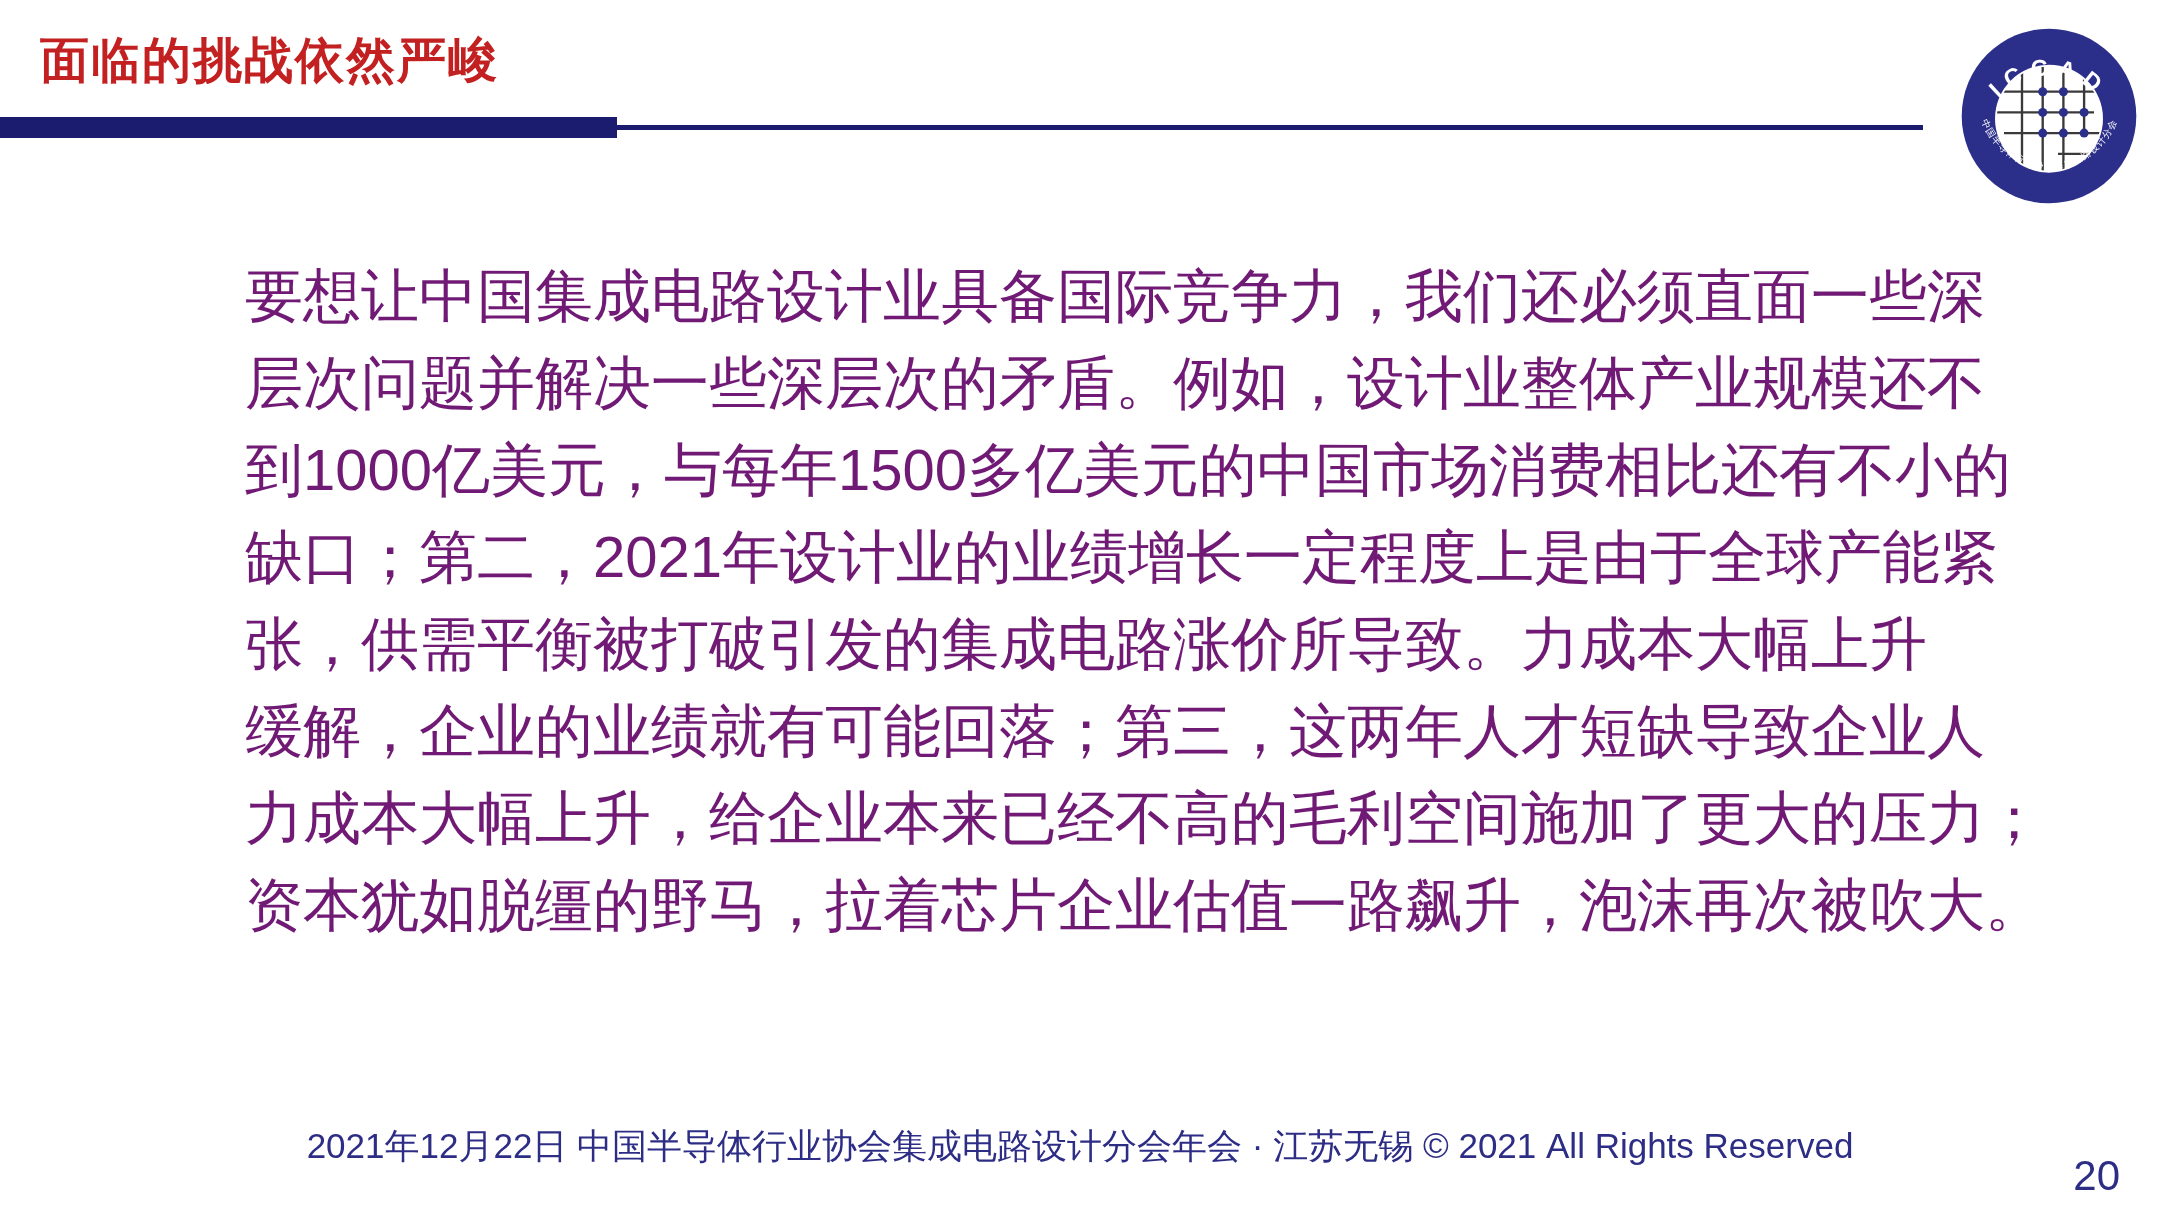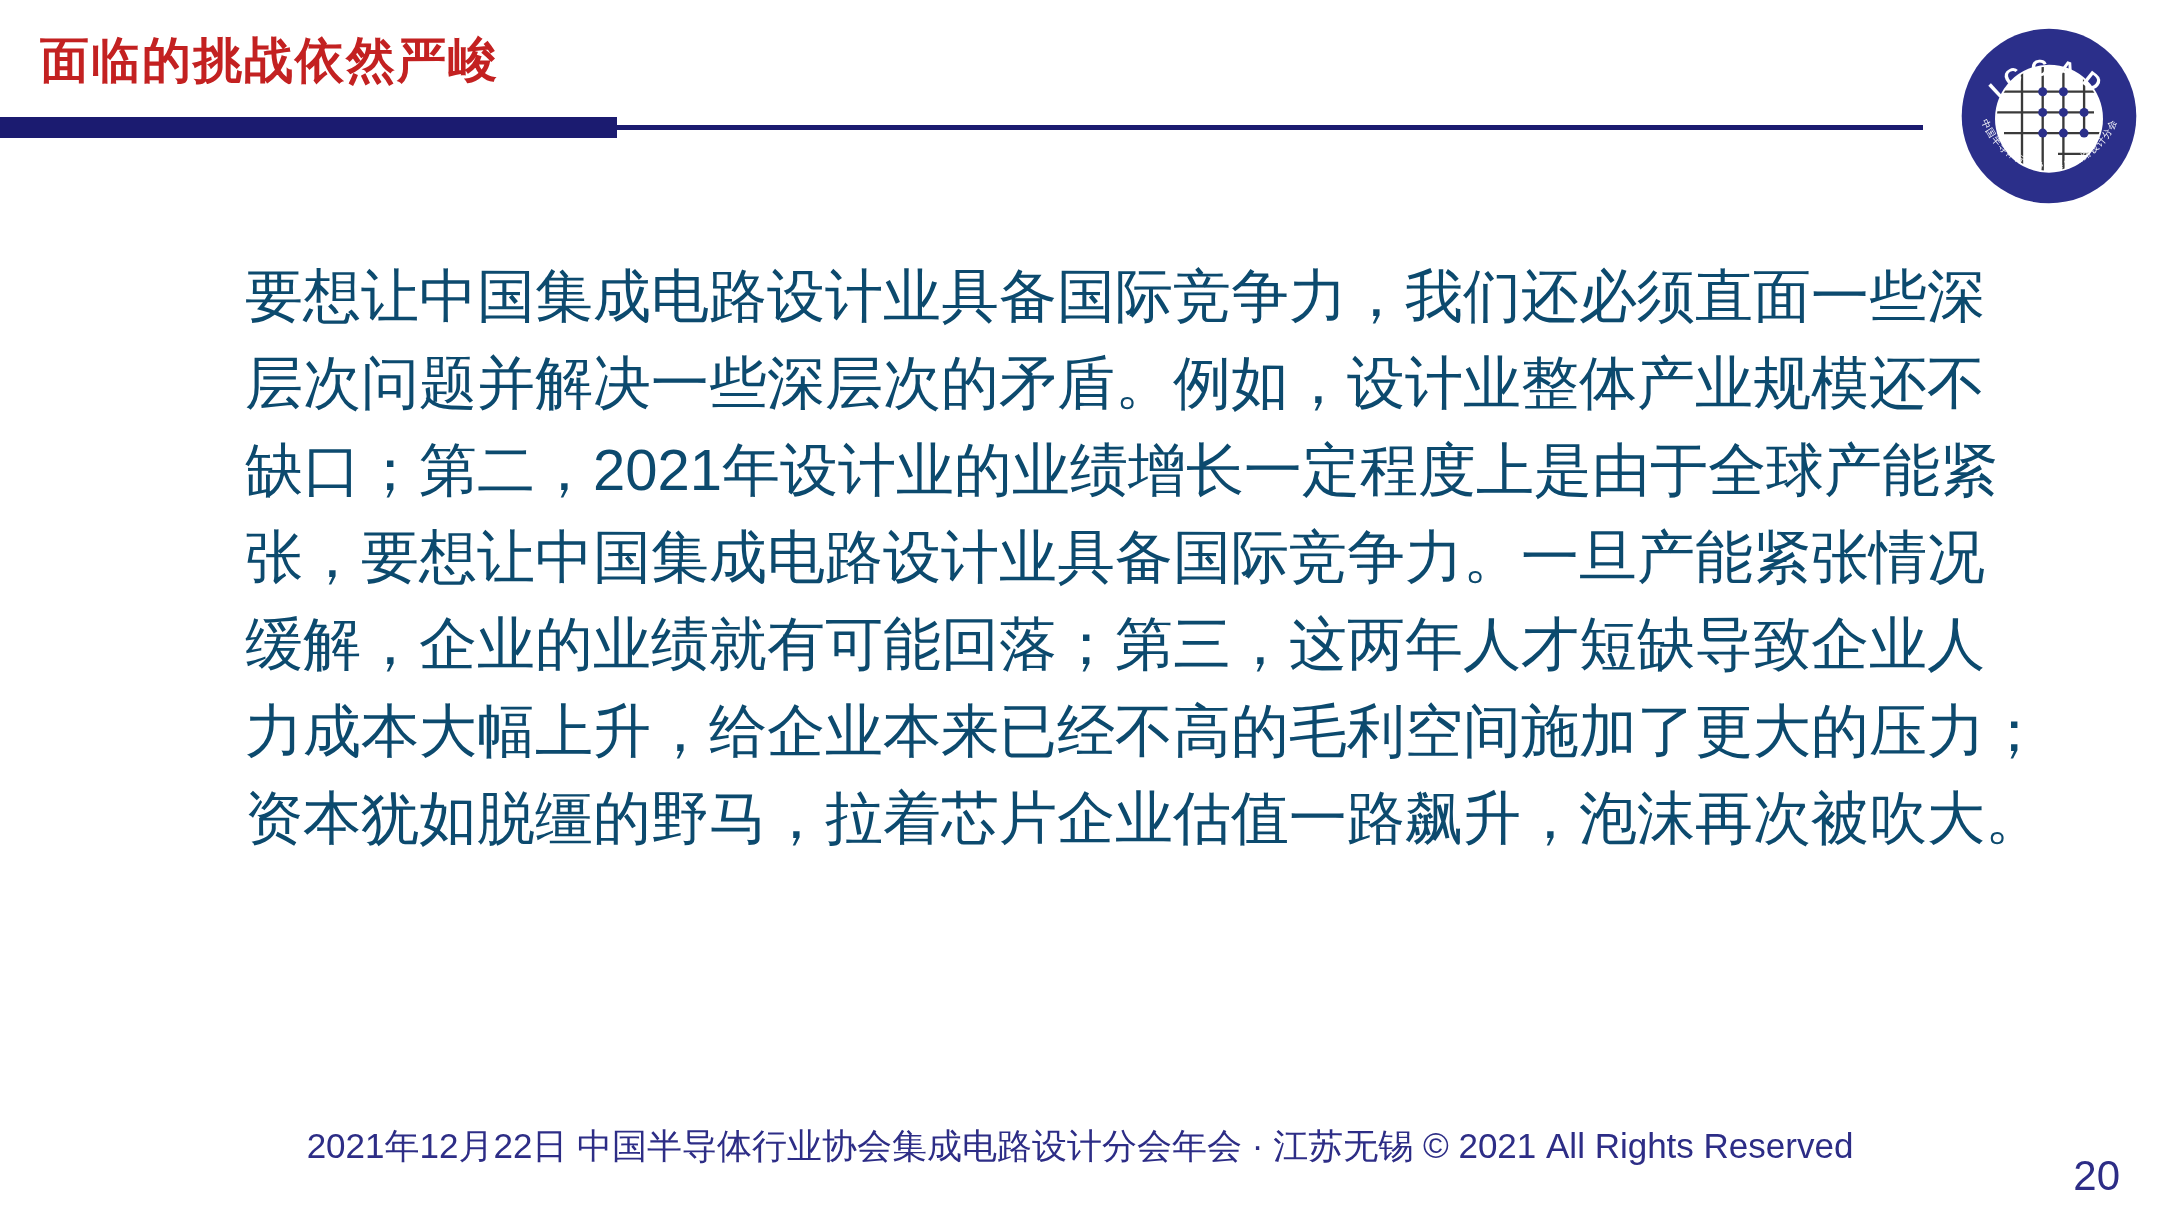--- a/index.html
+++ b/index.html
@@ -53,21 +53,21 @@
   }
 
   
   .body-text {
     position: absolute;
     left: 245px;
     top: 252px;
     width: 1690px;
     font-size: 58px;
     line-height: 87px;
-    color: #0c4a6e;
+    color: #701a75;
     font-weight: 500;
   }
   .body-line { white-space: nowrap; }
 
   
   .footer {
     position: absolute;
     left: 0;
     top: 1124px;
     width: 2160px;
@@ -131,22 +131,23 @@
       <textPath href="#arcTop" startOffset="50%" text-anchor="middle">ICCAD</textPath>
     </text>
     <text font-family="DejaVu Sans, sans-serif" font-size="10.5" fill="#ffffff" letter-spacing="1">
       <textPath href="#arcBottom" startOffset="50%" text-anchor="middle">中国半导体行业协会集成电路设计分会</textPath>
     </text>
   </svg>
 
   <div class="body-text">
     <div class="body-line">要想让中国集成电路设计业具备国际竞争力，我们还必须直面一些深</div>
     <div class="body-line">层次问题并解决一些深层次的矛盾。例如，设计业整体产业规模还不</div>
+    <div class="body-line">到1000亿美元，与每年1500多亿美元的中国市场消费相比还有不小的</div>
     <div class="body-line">缺口；第二，2021年设计业的业绩增长一定程度上是由于全球产能紧</div>
-    <div class="body-line">张，要想让中国集成电路设计业具备国际竞争力。一旦产能紧张情况</div>
+    <div class="body-line">张，供需平衡被打破引发的集成电路涨价所导致。力成本大幅上升</div>
     <div class="body-line">缓解，企业的业绩就有可能回落；第三，这两年人才短缺导致企业人</div>
     <div class="body-line">力成本大幅上升，给企业本来已经不高的毛利空间施加了更大的压力；</div>
     <div class="body-line">资本犹如脱缰的野马，拉着芯片企业估值一路飙升，泡沫再次被吹大。</div>
   </div>
 
   <div class="footer">2021年12月22日 中国半导体行业协会集成电路设计分会年会 · 江苏无锡 © 2021 All Rights Reserved</div>
 
   <div class="page-number">20</div>
 
 </div>

